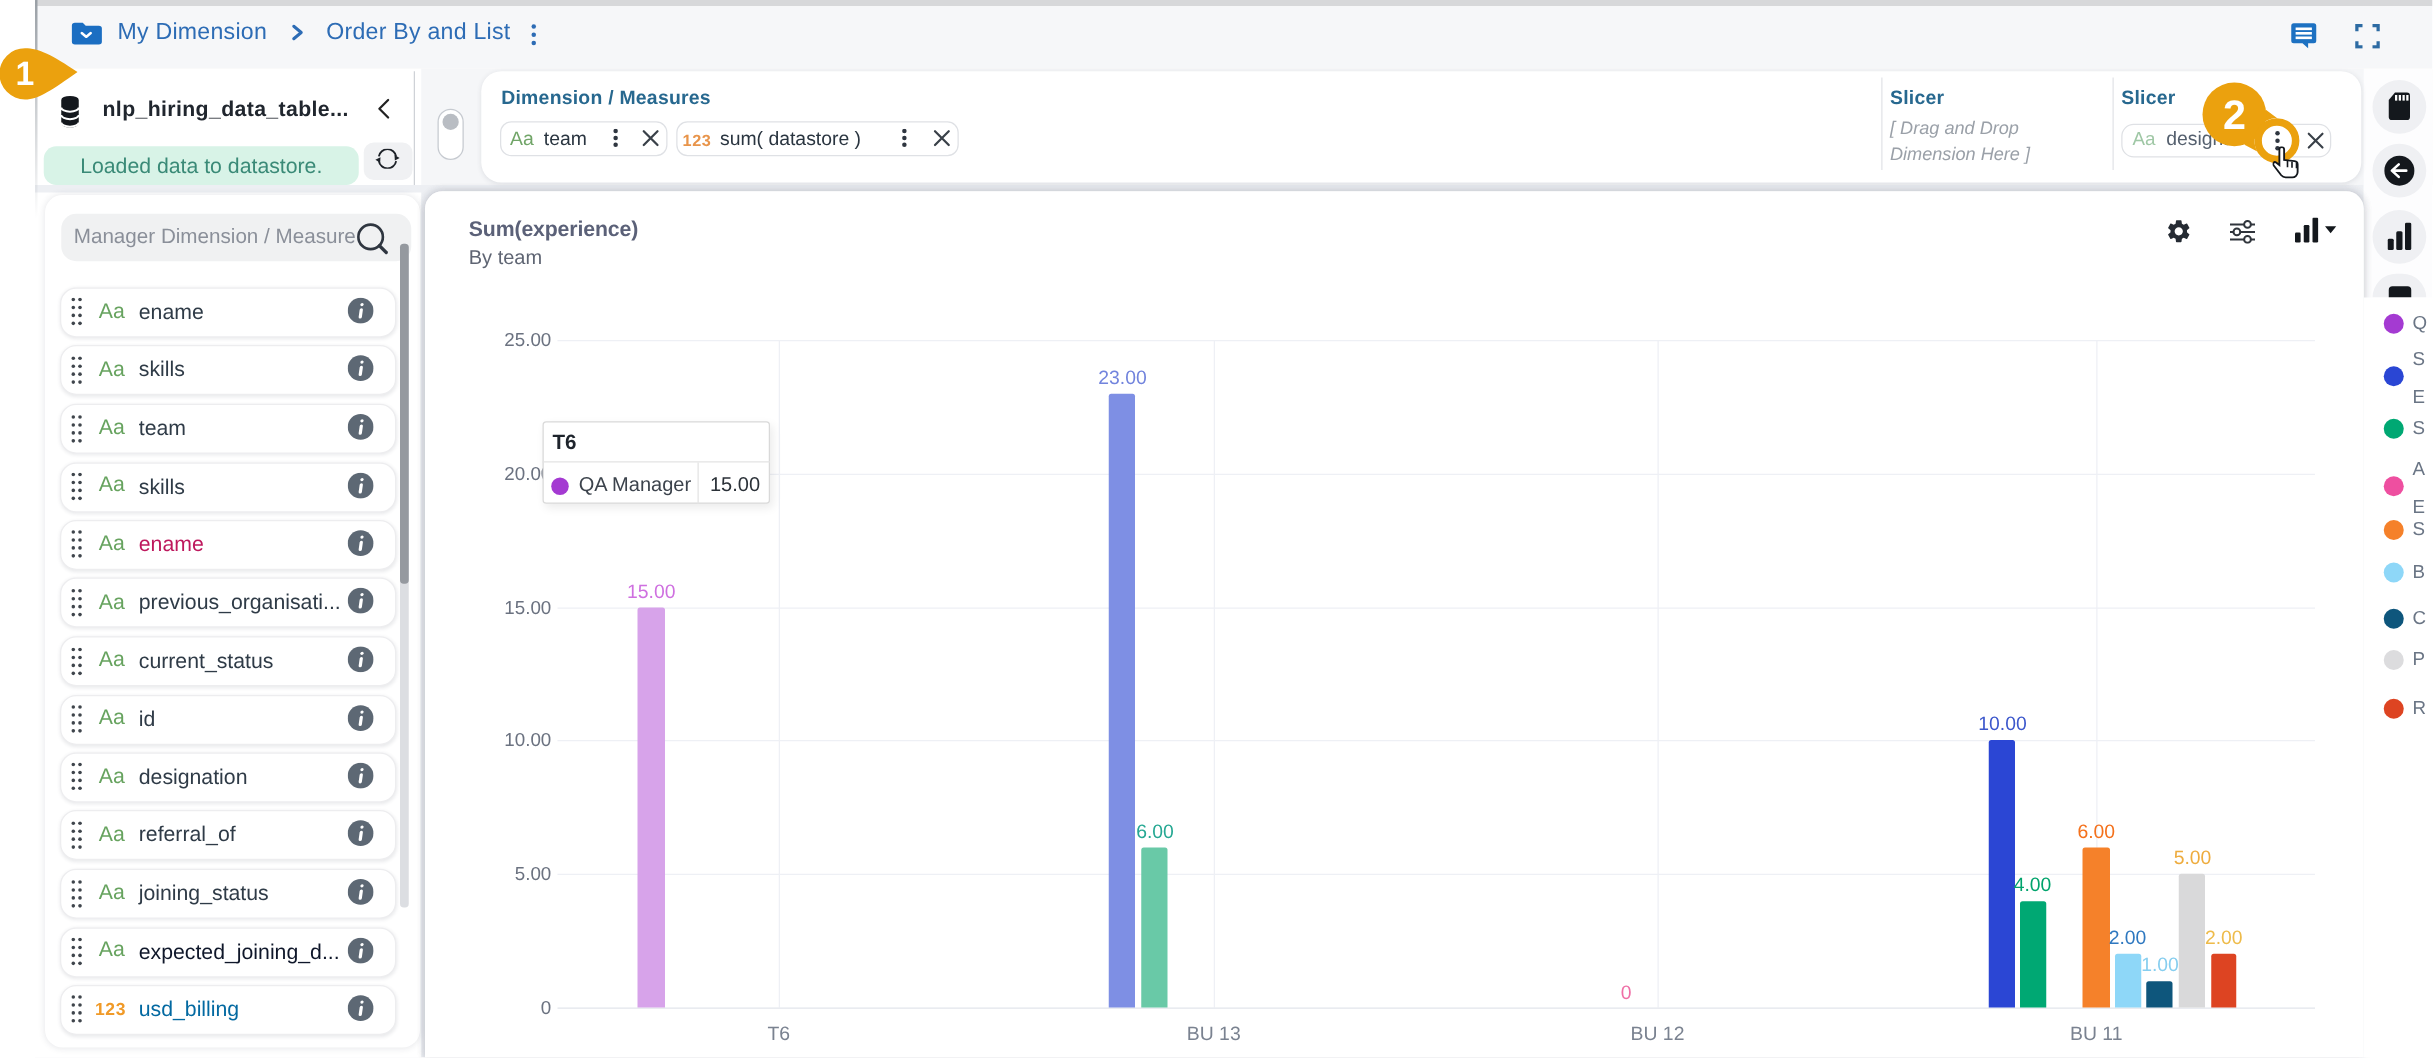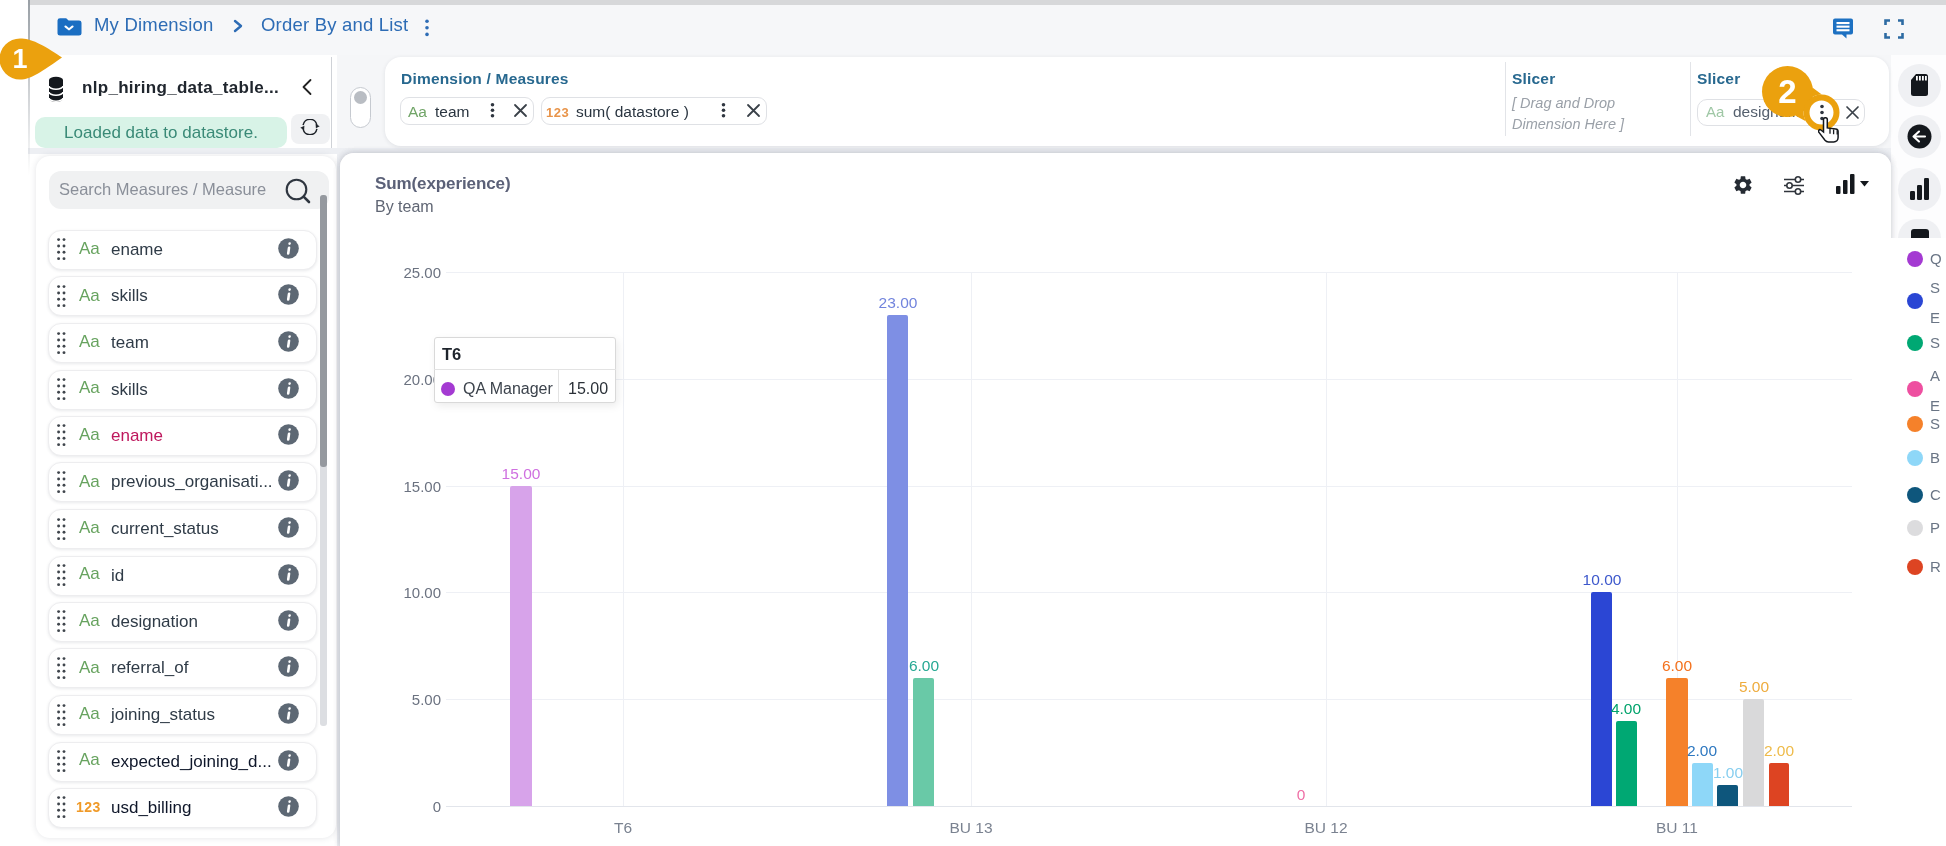--- a/index.html
+++ b/index.html
@@ -112,21 +112,21 @@
     <circle cx="3" cy="2.5" r="1.8" fill="#2f3640"></circle>
     <circle cx="3" cy="8.5" r="1.8" fill="#2f3640"></circle>
     <circle cx="3" cy="14.5" r="1.8" fill="#2f3640"></circle>
   </svg>
 <svg class="abs" style="left:1845px;top:105px;" width="15" height="15" viewBox="0 0 15 15">
     <path d="M2 2 l11 11 M13 2 l-11 11" stroke="#3a4149" stroke-width="1.7" stroke-linecap="round"></path>
   </svg>
 
 <div class="abs" style="left:36px;top:156px;width:300px;height:682px;background:#fff;border-radius:14px;box-shadow:0 0 6px rgba(40,50,70,.13);"></div>
 <div class="abs" style="left:49px;top:171px;width:280px;height:38px;background:#f0f1f2;border-radius:12px;"></div>
-<div class="abs" style="left:59px;top:180px;font-size:16.5px;color:#8a8f99;">Search Measures / Measure</div>
+<div class="abs" style="left:59px;top:180px;font-size:16.5px;color:#8a8f99;">Manager Dimension / Measure</div>
 <svg class="abs" style="left:284px;top:177px;" width="28" height="28" viewBox="0 0 28 28">
   <circle cx="12.5" cy="12.5" r="9.8" stroke="#2f3640" stroke-width="2.1" fill="none"></circle>
   <path d="M19.6 19.6 l5.4 5.4" stroke="#2f3640" stroke-width="2.6" stroke-linecap="round"></path>
 </svg>
 <div class="abs" style="left:48px;top:230px;width:269px;height:40px;background:#fff;border:1px solid #ededef;border-radius:13px;box-shadow:0 1px 3px rgba(40,50,70,.10);"></div>
 <svg class="abs" style="left:57px;top:238px;" width="11" height="23" viewBox="0 0 11 23">
     <circle cx="1.6" cy="1.60" r="1.45" fill="#3f454c"></circle>
     <circle cx="7.0" cy="1.60" r="1.45" fill="#3f454c"></circle>
     <circle cx="1.6" cy="7.95" r="1.45" fill="#3f454c"></circle>
     <circle cx="7.0" cy="7.95" r="1.45" fill="#3f454c"></circle>
@@ -369,21 +369,21 @@
     <circle cx="1.6" cy="1.60" r="1.45" fill="#3f454c"></circle>
     <circle cx="7.0" cy="1.60" r="1.45" fill="#3f454c"></circle>
     <circle cx="1.6" cy="7.95" r="1.45" fill="#3f454c"></circle>
     <circle cx="7.0" cy="7.95" r="1.45" fill="#3f454c"></circle>
     <circle cx="1.6" cy="14.30" r="1.45" fill="#3f454c"></circle>
     <circle cx="7.0" cy="14.30" r="1.45" fill="#3f454c"></circle>
     <circle cx="1.6" cy="20.65" r="1.45" fill="#3f454c"></circle>
     <circle cx="7.0" cy="20.65" r="1.45" fill="#3f454c"></circle>
   </svg>
 <div class="abs" style="left:76px;top:799px;font-size:14px;font-weight:700;color:#f09a28;letter-spacing:.5px;">123</div>
-<div class="abs" style="left:111px;top:798px;font-size:17px;color:#0f172a;">usd_billing</div>
+<div class="abs" style="left:111px;top:798px;font-size:17px;color:#0369a1;">usd_billing</div>
 <svg class="abs" style="left:278px;top:796px;" width="21" height="21" viewBox="0 0 21 21">
     <circle cx="10.5" cy="10.5" r="10.3" fill="#5d6874"></circle>
     <g fill="#fff" transform="skewX(-8) translate(1.5 0)">
       <rect x="9.6" y="4.3" width="2.6" height="2.6" rx="1.3"></rect>
       <rect x="9.6" y="8.5" width="2.6" height="8.3" rx="1.3"></rect>
     </g>
   </svg>
 <div class="abs" style="left:320px;top:195px;width:7px;height:531px;background:#dcdee2;border-radius:3px;"></div>
 <div class="abs" style="left:320px;top:195px;width:7px;height:272px;background:#95999f;border-radius:3px;"></div>
 

